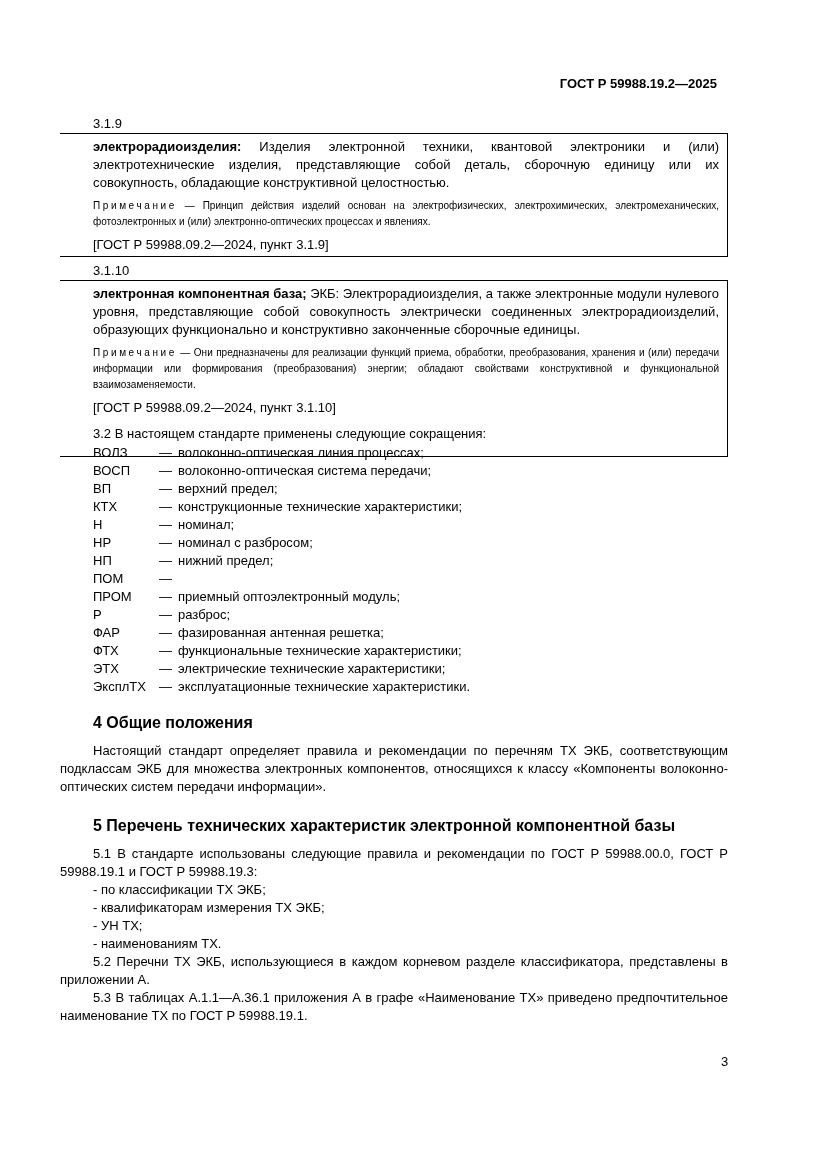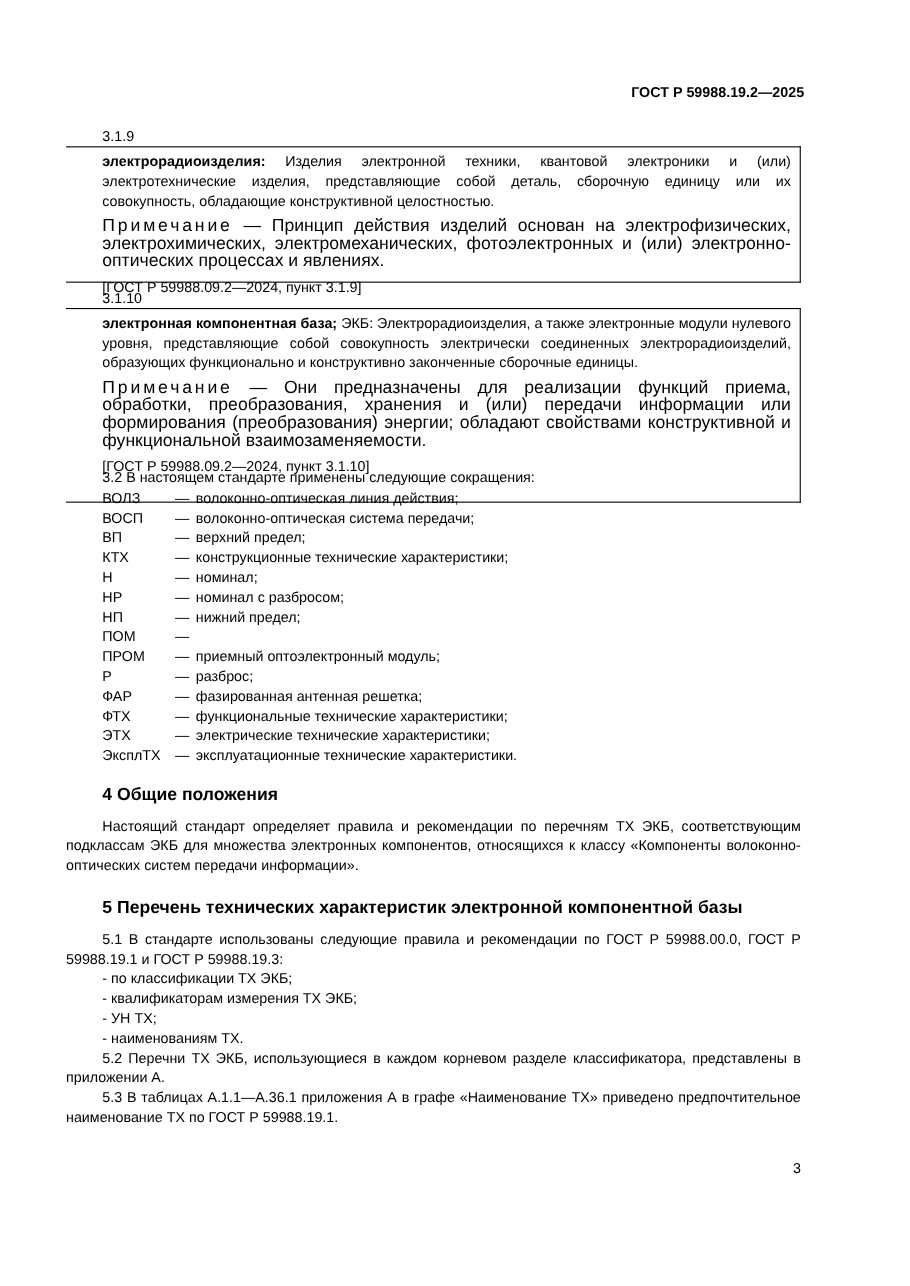--- a/index.html
+++ b/index.html
@@ -1,22 +1,22 @@
 <!DOCTYPE html>
 <html><head>
 <meta charset="utf-8">
 <style>
   html, body { margin:0; padding:0; background:#ffffff; }
   body { width:827px; height:1169px; position:relative; overflow:hidden;
          font-family:"Liberation Sans", sans-serif; color:#000; }
-  .page-header { position:absolute; top:76px; right:96px; font-size:13px; font-weight:bold; }
+  .page-header { position:absolute; top:76px; right:110px; font-size:13px; font-weight:bold; }
   .term-num { position:absolute; left:93px; font-size:13px;text-align:right; }
   .term-box { position:absolute; left:60px; width:668px; border:1px solid #000; border-width:1px 1px 1px 0; box-sizing:border-box; padding:4px 8px 6px 33px; font-size:13px; line-height:18px; }
   .term-box p { margin:0; text-align:justify; text-indent:0; }
-  .term-box .note { font-size:16px; line-height:16px; margin-top:6px; }
+  .term-box .note { font-size:10px; line-height:16px; margin-top:6px; }
   .term-box .src { margin-top:6px; }
   .spaced { letter-spacing:2.6px; }
   .b { font-weight:bold; }
   .abbr-intro { position:absolute; left:93px; top:426px; font-size:13px; }
   .abbr-list { position:absolute; left:93px; top:444px; font-size:13px; line-height:18px; }
   .abbr-row { display:flex; }
   .abbr-key { width:66px; }
   .abbr-dash { width:19px; }
   h2 { position:absolute; left:93px; margin:0; font-size:16px; font-weight:bold; }
   .para { position:absolute; left:60px; width:668px; font-size:13px; line-height:18px; text-align:justify; }
@@ -42,21 +42,21 @@
   <p><span class="b">электронная компонентная база;</span><span> ЭКБ: Электрорадиоизделия, а также электронные модули нулевого уровня, представляющие собой совокупность электрически соединенных электрорадиоизделий, образующих функционально и конструктивно законченные сборочные единицы.</span></p>
   <p class="note"><span class="spaced">Примечание</span><span> — Они предназначены для реализации функций приема, обработки, преобразования, хранения и (или) передачи информации или формирования (преобразования) энергии; обладают свойствами конструктивной и функциональной взаимозаменяемости.</span></p>
   <p class="src">[ГОСТ Р 59988.09.2—2024, пункт 3.1.10]</p>
 </div>
 
 <div class="abbr-intro">3.2 В настоящем стандарте применены следующие сокращения:</div>
 <div class="abbr-list">
   <div class="abbr-row">
       <span class="abbr-key">ВОЛЗ</span>
       <span class="abbr-dash">—</span>
-      <span>волоконно-оптическая линия действия;</span>
+      <span>волоконно-оптическая линия процессах;</span>
     </div>
   <div class="abbr-row">
       <span class="abbr-key">ВОСП</span>
       <span class="abbr-dash">—</span>
       <span>волоконно-оптическая система передачи;</span>
     </div>
   <div class="abbr-row">
       <span class="abbr-key">ВП</span>
       <span class="abbr-dash">—</span>
       <span>верхний предел;</span>

